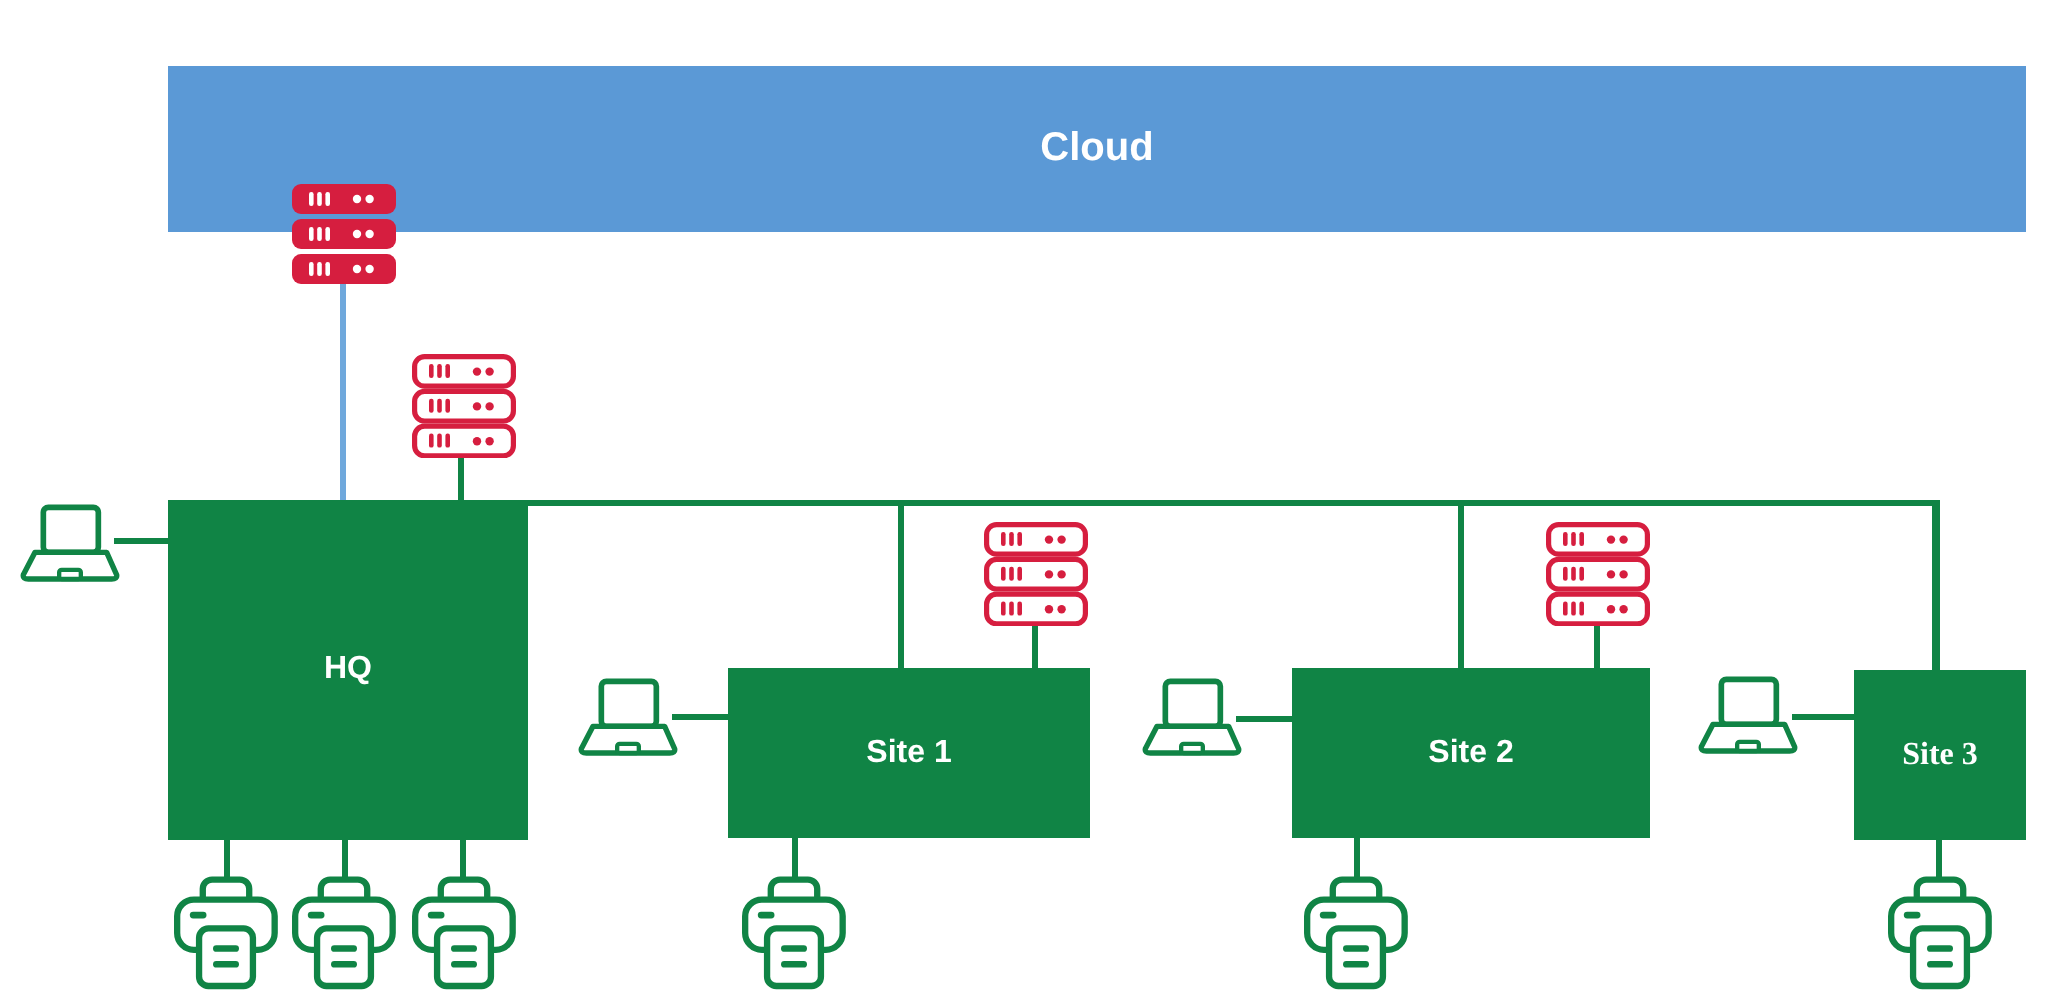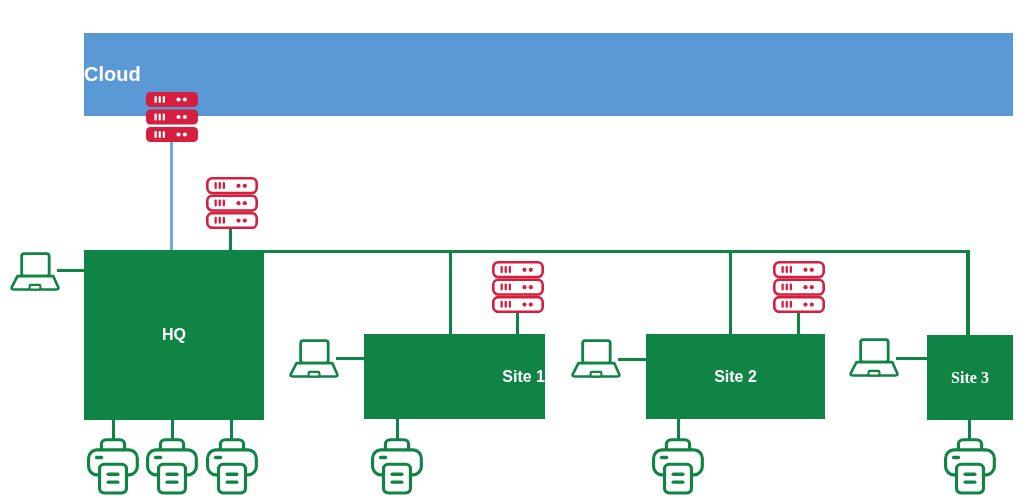--- a/index.html
+++ b/index.html
@@ -9,21 +9,21 @@
     --blue-line:#6FA8DC;
     --label:#FFFFFF;
   }
   html,body{margin:0;padding:0;background:#fff;}
   .canvas{
     position:relative;width:1029px;height:498px;background:#fff;
     font-family:"Liberation Sans",sans-serif;overflow:hidden;
   }
   .cloud-bar{
     position:absolute;background:var(--blue);color:var(--label);
-    display:flex;align-items:center;justify-content:flex-start;
+    display:flex;align-items:center;justify-content:center;
     font-size:20px;font-weight:600;
   }
   .node-box{
     position:absolute;background:var(--green);color:var(--label);
     display:flex;align-items:center;justify-content:center;
     font-size:16px;font-weight:600;
   }
   .line{position:absolute;background:var(--green);}
   .line.blue{background:var(--blue-line);}
   .icon{position:absolute;}
@@ -55,21 +55,21 @@
   <div class="line" style="left:112px;top:419px;width:3px;height:22px;"></div>
   <div class="line" style="left:171px;top:419px;width:3px;height:22px;"></div>
   <div class="line" style="left:230px;top:419px;width:3px;height:22px;"></div>
   <div class="line" style="left:396px;top:418px;width:3px;height:23px;"></div>
   <div class="line" style="left:677px;top:418px;width:3px;height:23px;"></div>
   <div class="line" style="left:968px;top:419px;width:3px;height:22px;"></div>
 
   <div class="node-box" style="left:84px;top:250px;width:180px;height:170px;">
     <span>HQ</span>
   </div>
-  <div class="node-box" style="left:364px;top:334px;width:181px;height:85px;justify-content:flex-end;">
+  <div class="node-box" style="left:364px;top:334px;width:181px;height:85px;">
     <span>Site 1</span>
   </div>
   <div class="node-box" style="left:646px;top:334px;width:179px;height:85px;">
     <span>Site 2</span>
   </div>
   <div class="node-box" style="left:927px;top:335px;width:86px;height:85px;font-family:Liberation Serif, serif;">
     <span>Site 3</span>
   </div>
 
   <div class="icon" style="left:146px;top:92px;width:52px;height:50px;">

